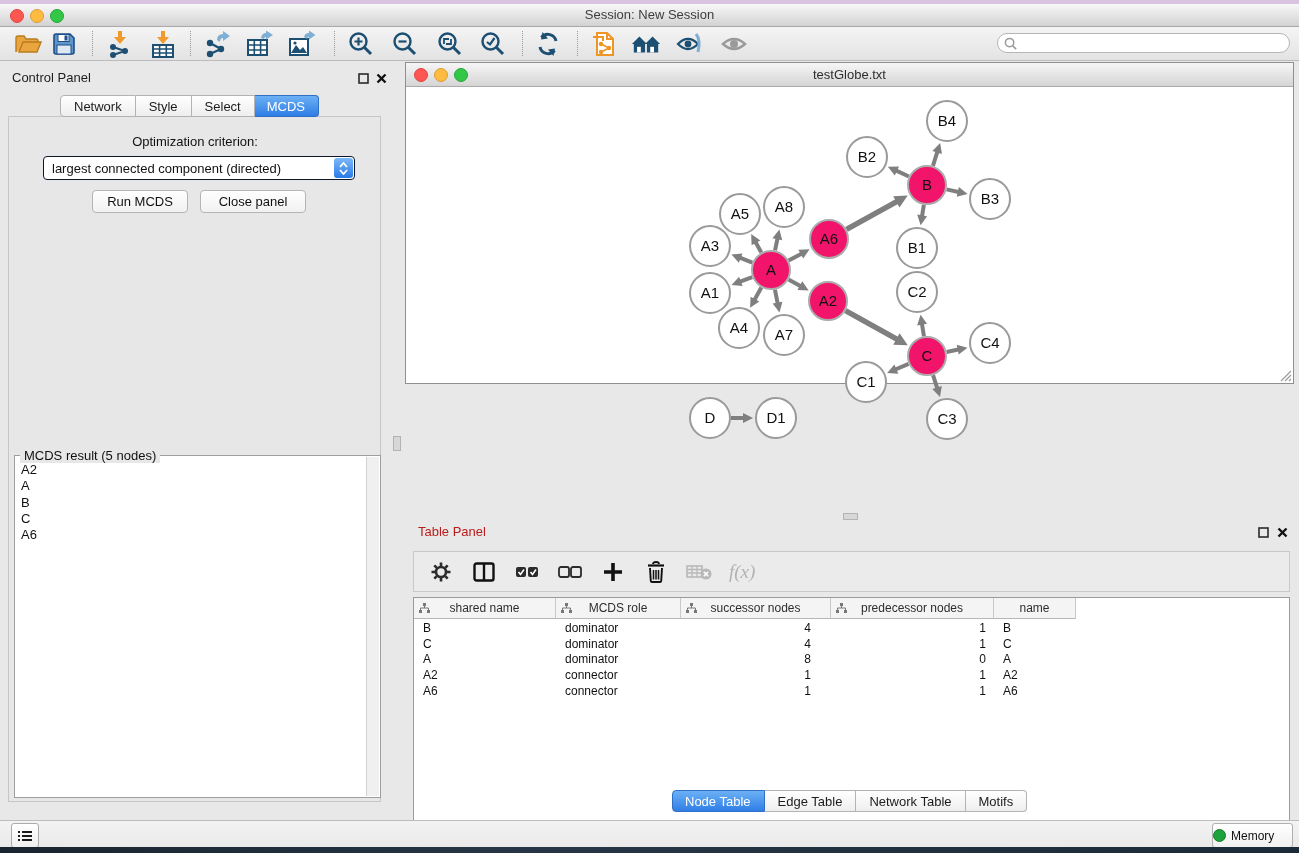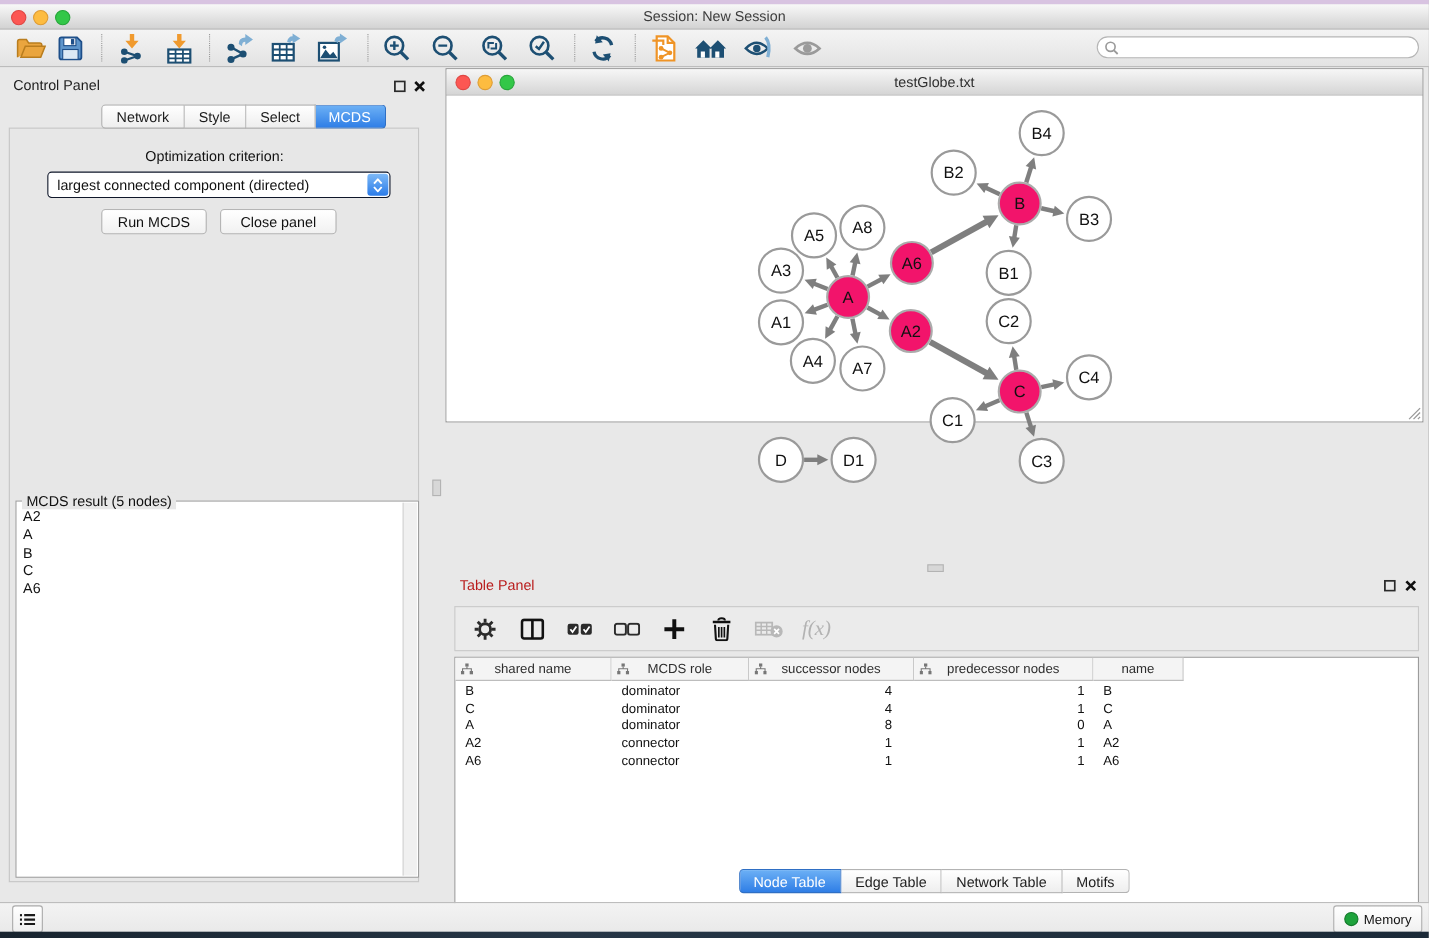--- a/index.html
+++ b/index.html
@@ -20,21 +20,21 @@
     background:linear-gradient(#f4f4f4,#e3e3e3);border-bottom:1px solid #bcbcbc;}
   .tbi{top:3px;width:30px;height:28px;display:flex;align-items:center;justify-content:center;cursor:default;}
   .tsep{top:4px;width:0;height:25px;border-left:1px dotted #9a9a9a;}
   .searchbox{top:6px;left:997px;width:293px;height:20px;background:#fff;border:1px solid #b5b5b5;
     border-radius:11px;display:flex;align-items:center;padding-left:6px;box-sizing:border-box;}
   .searchbox input{border:none;outline:none;flex:1;font-size:12px;background:transparent;height:16px;
     font-family:"Liberation Sans",sans-serif;}
   
   .cp-title{left:12px;top:70px;font-size:13px;color:#1d1d1d;}
   .panel-btn{width:13px;height:13px;display:flex;align-items:center;justify-content:center;}
-  .cp-tabs{left:92px;top:95px;display:flex;height:22px;text-align:center;}
+  .cp-tabs{left:60px;top:95px;display:flex;height:22px;text-align:center;}
   .tabseg{font-size:13px;line-height:22px;padding:0 13px;background:linear-gradient(#ffffff,#eeeeee);
     border:1px solid #b3b3b3;border-left:none;color:#1c1c1c;}
   .tabseg:first-child{border-left:1px solid #b3b3b3;border-radius:4px 0 0 4px;}
   .tabseg:last-child{border-radius:0 4px 4px 0;}
   .tabseg.active{background:linear-gradient(#6cb0f5,#2f7ee6);color:#fff;border-color:#2f6fc4;padding-left:12px;}
   .cp-content{left:8px;top:116px;width:373px;height:686px;background:#e7e7e7;border:1px solid #c6c6c6;box-sizing:border-box;}
   .opt-label{left:0;top:134px;width:390px;text-align:center;font-size:13px;color:#111;}
   .combo{left:43px;top:156px;width:312px;height:24px;background:#fff;border:1px solid #0f172a;
     border-radius:4px;box-sizing:border-box;display:flex;align-items:center;}
   .combo .val{flex:1;font-size:13px;padding-left:8px;color:#111;white-space:nowrap;overflow:hidden;}
@@ -69,21 +69,21 @@
   .trow{display:flex;height:15.7px;}
   .tcell{font-size:12px;color:#111;box-sizing:border-box;white-space:nowrap;line-height:15.7px;}
   
   .bottom-tabs{left:672px;top:790px;display:flex;height:22px;}
   
   .statusbar{left:0;top:820px;width:1299px;height:27px;background:linear-gradient(#f3f3f3,#e9e9e9);
     border-top:1px solid #bdbdbd;}
   .sq-btn{left:11px;top:823px;width:26px;height:23px;background:linear-gradient(#fff,#efefef);
     border:1px solid #ababab;border-radius:3px;display:flex;align-items:center;justify-content:center;}
   .mem-btn{left:1212px;top:823px;width:79px;height:23px;background:linear-gradient(#fff,#f0f0f0);
-    border:1px solid #b0b0b0;border-radius:3px;display:flex;align-items:center;justify-content:center;gap:5px;font-size:12px;color:#111;}
+    border:1px solid #b0b0b0;border-radius:3px;display:flex;align-items:center;justify-content:flex-start;gap:5px;font-size:12px;color:#111;}
   .mem-dot{width:11px;height:11px;border-radius:50%;background:#1ea33c;border:1px solid #157a2c;}
   .desktopstrip{left:0;top:847px;width:1299px;height:6px;background:linear-gradient(90deg,#18242f,#263646 40%,#1b2a38);}
   .divhandle{background:#d7d7d7;border:1px solid #b3b3b3;box-sizing:border-box;}
 </style>
 </head>
 <body>
 
 <div class="app">
 
   <div class="abs menustrip"></div>

